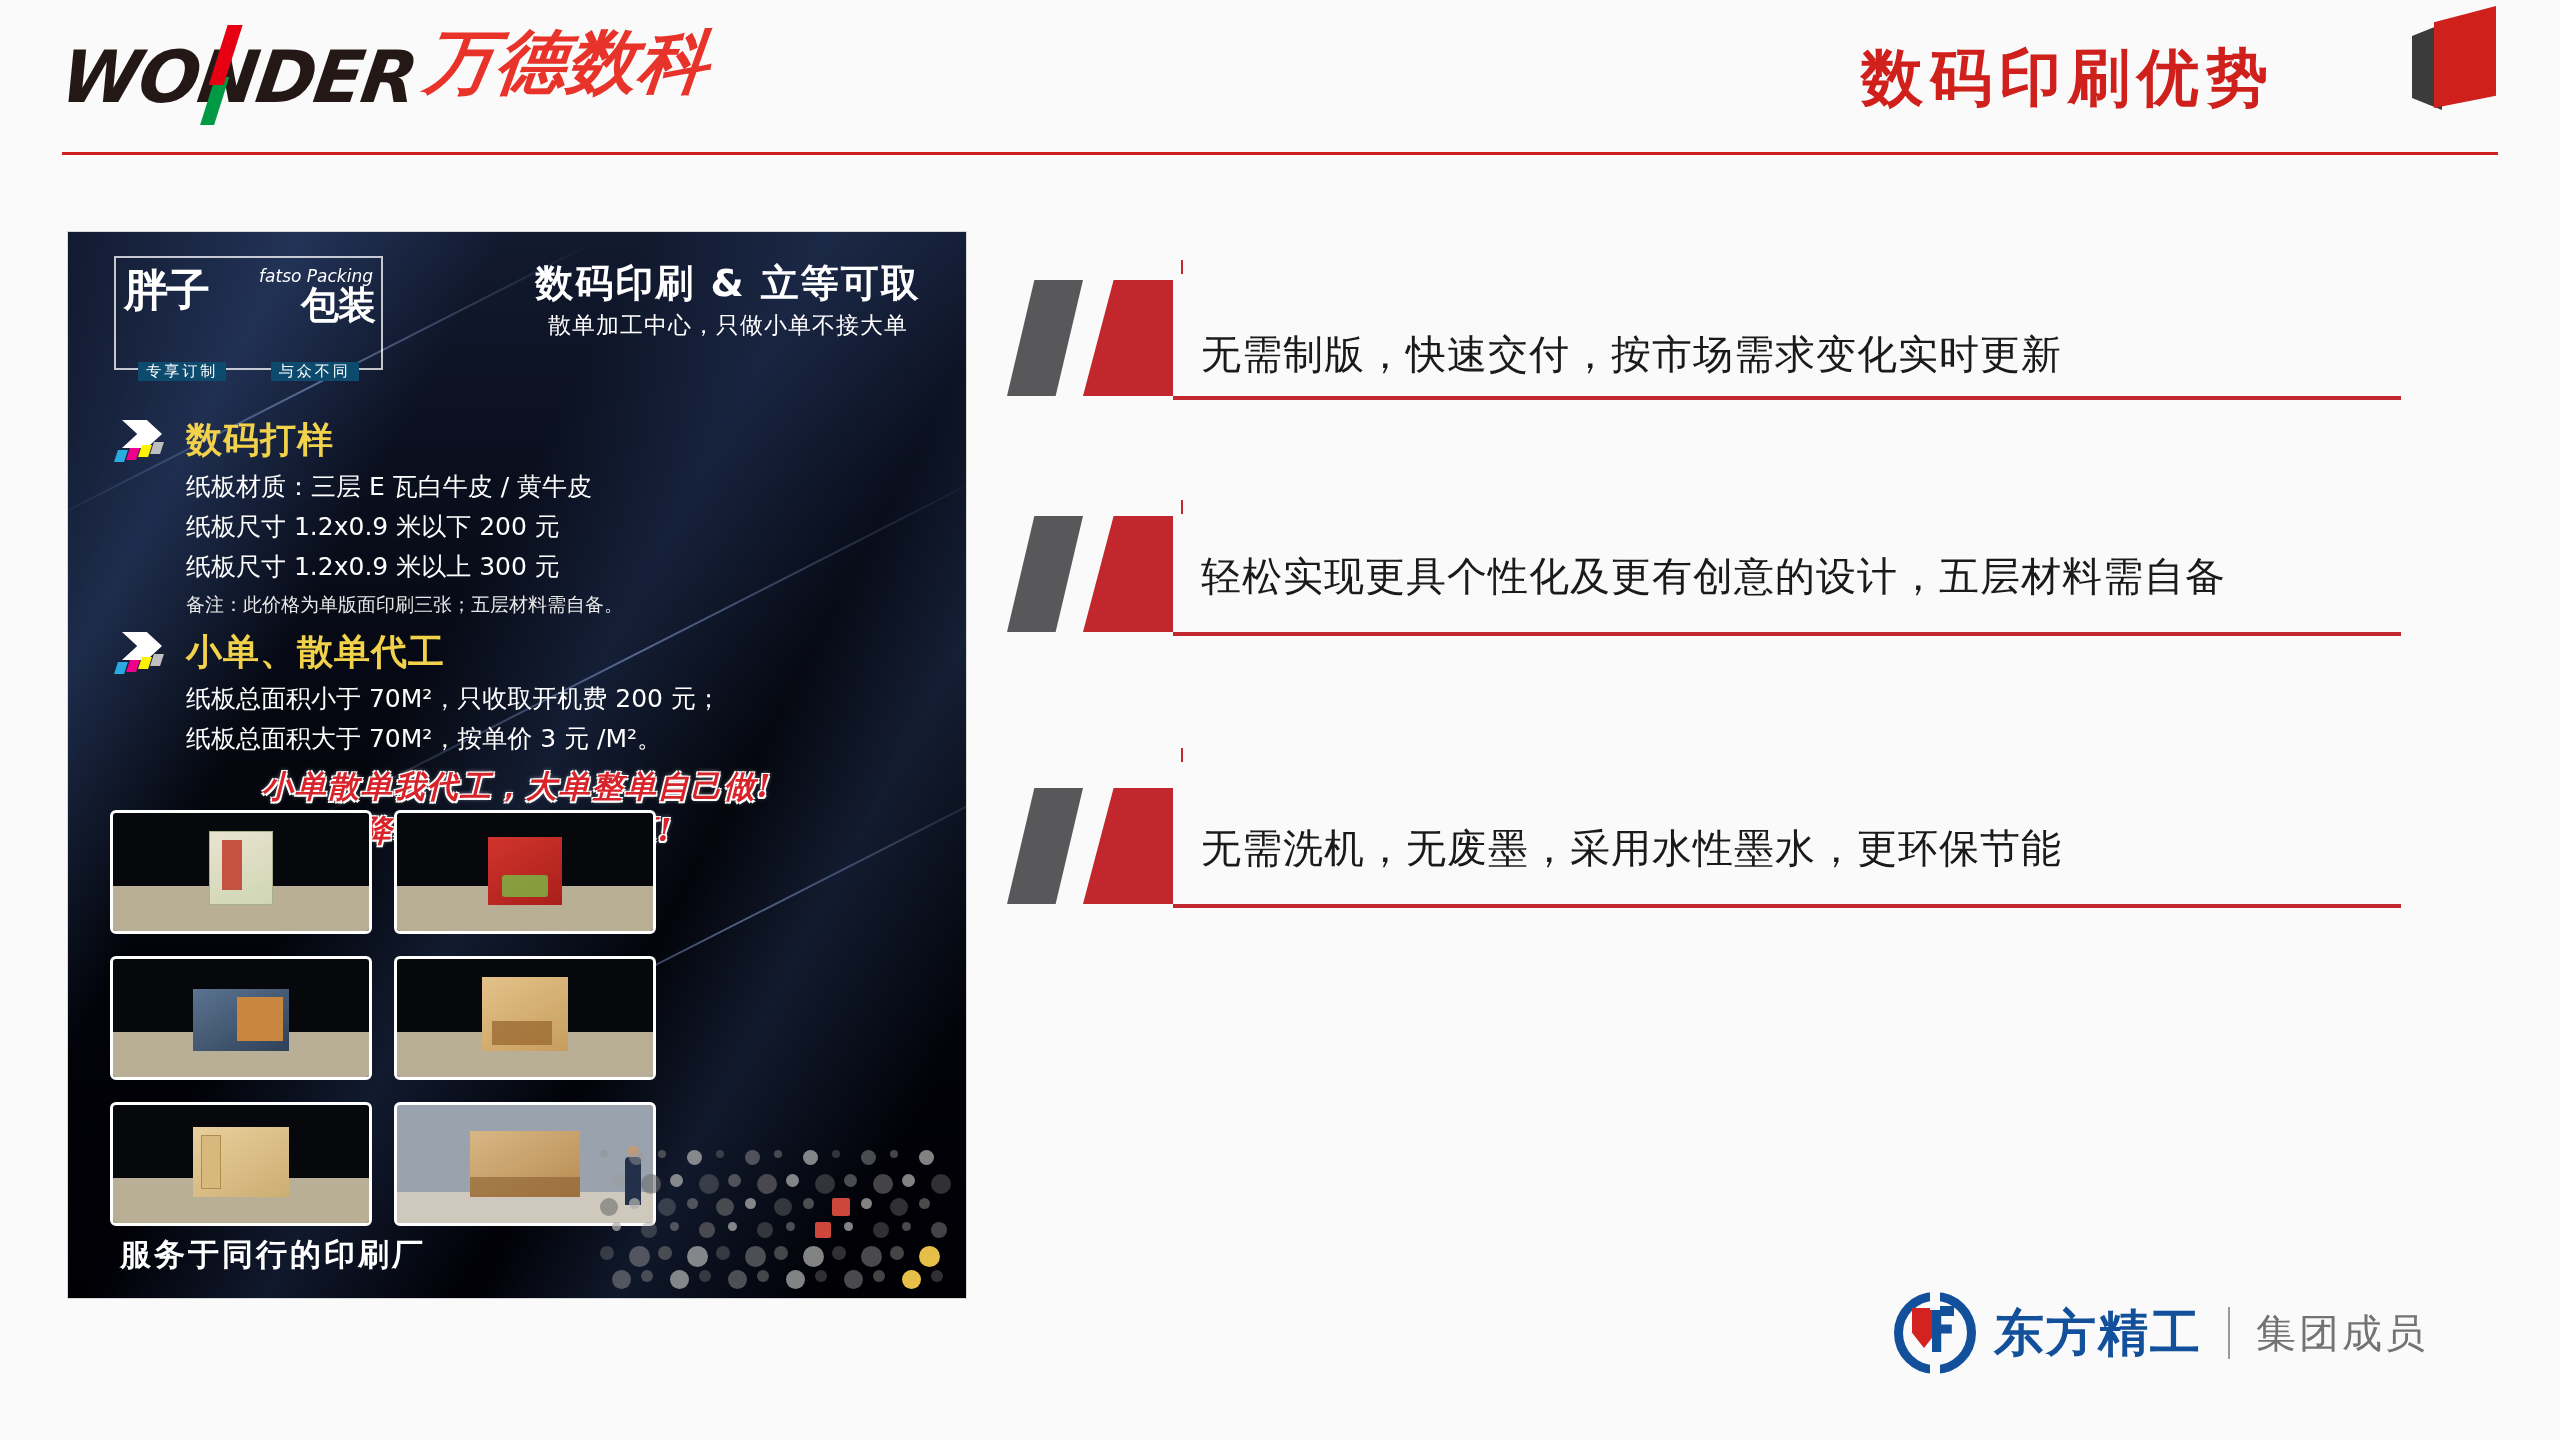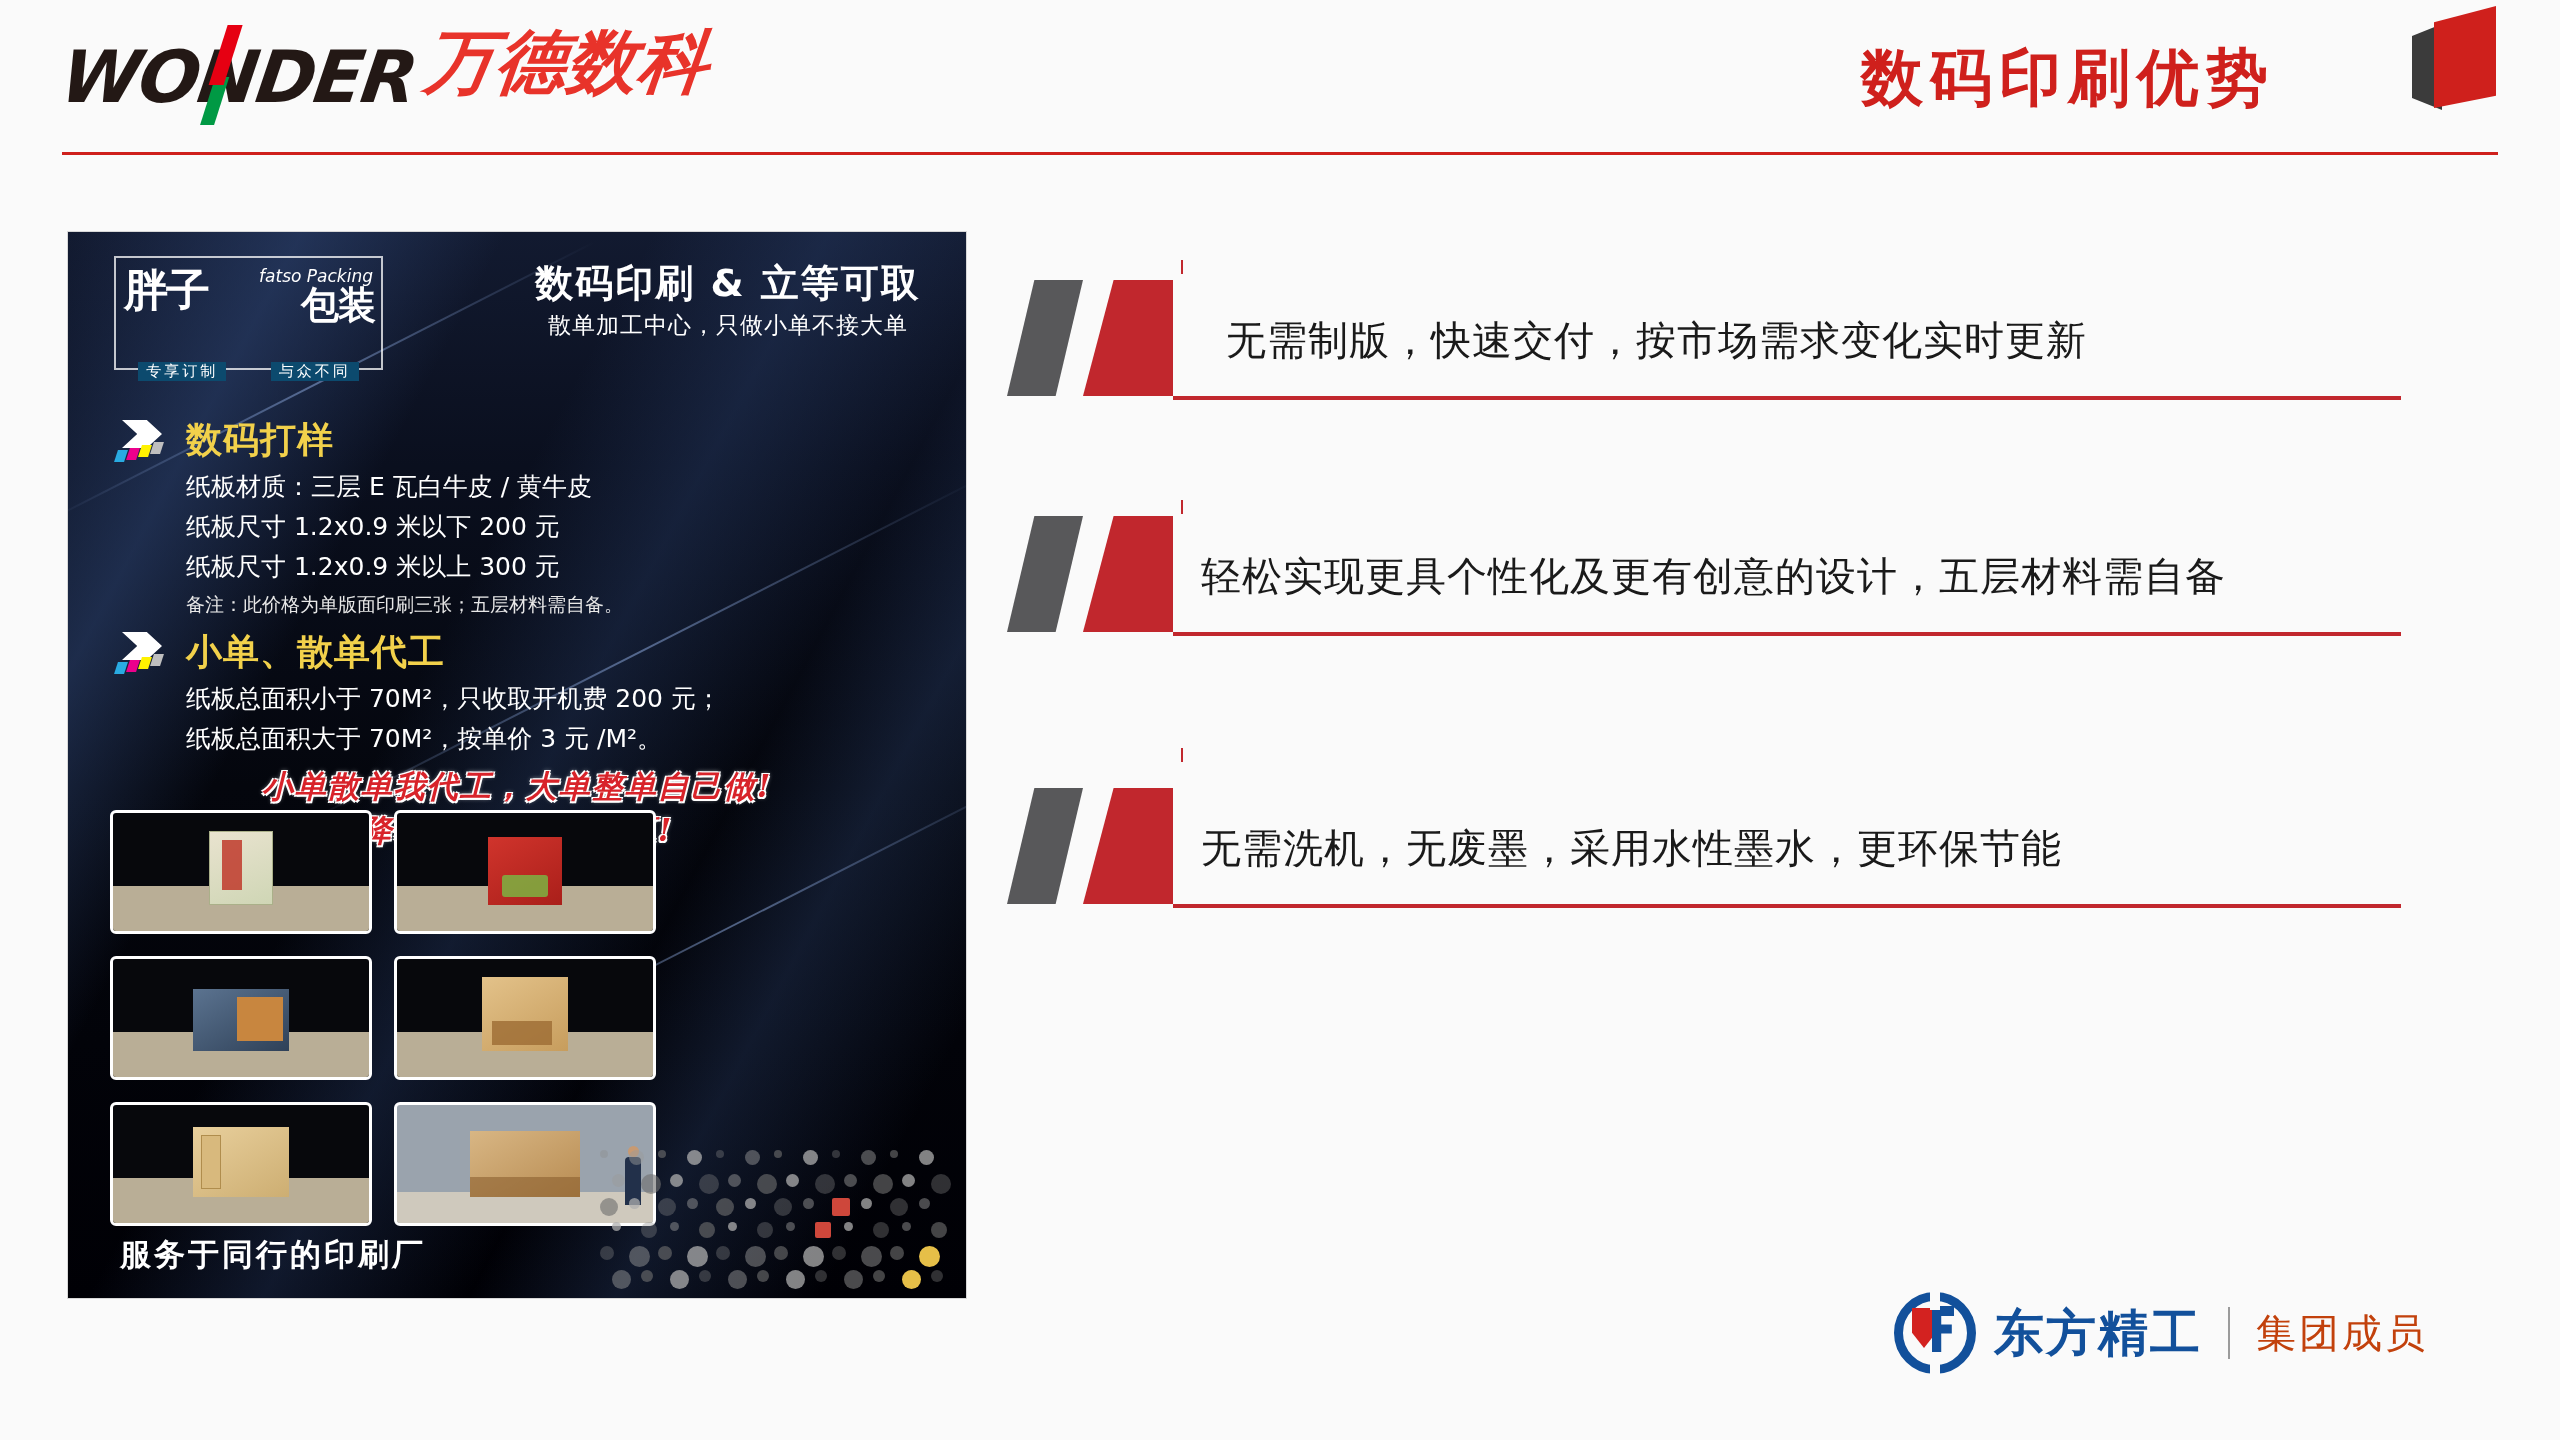--- a/index.html
+++ b/index.html
@@ -213,21 +213,21 @@
   }
   .fmark .fshape{
     position:absolute;left:38px;top:14px;width:22px;height:46px;background:#12509b;
     clip-path:polygon(0 0,100% 0,100% 22%,42% 22%,42% 40%,90% 40%,90% 60%,42% 60%,42% 100%,0 100%);
   }
   .fmark .notch{position:absolute;left:36px;top:-4px;width:10px;height:22px;background:#fafafa;}
   .fmark .notch2{position:absolute;left:36px;bottom:-4px;width:10px;height:22px;background:#fafafa;}
   .fname{font-size:50px;font-weight:bold;color:#12509b;letter-spacing:2px;
     font-family:"DejaVu Sans",sans-serif;white-space:nowrap;}
   .fdiv{width:2px;height:52px;background:#9b9b9b;margin:0 26px;}
-  .fsub{font-size:40px;color:#c2410c;letter-spacing:3px;
+  .fsub{font-size:40px;color:#737373;letter-spacing:3px;
     font-family:"DejaVu Serif",serif;white-space:nowrap;}
 </style>
 </head>
 <body>
 
 <div class="slide">
 
   <div class="hdr-logo">
     <span class="wonder"><span>WO</span><span class="n-accent">N</span><span>DER</span></span>
     <span class="wonder-cn">万德数科</span>
@@ -393,21 +393,21 @@
   </div>
 
   <div class="bullets">
 
     <div class="bullet">
       <div class="tick" style="top:-12px;"></div>
       <div class="mark">
         <div class="g"></div>
         <div class="r"></div>
       </div>
-      <div class="btext" style="top:38px;margin-left:25px;">无需制版，快速交付，按市场需求变化实时更新</div>
+      <div class="btext" style="top:52px;">无需制版，快速交付，按市场需求变化实时更新</div>
       <div class="uline" style="top:124px;"></div>
     </div>
 
 
     <div class="bullet">
       <div class="tick" style="top:-12px;"></div>
       <div class="mark" style="top:4px;">
         <div class="g"></div>
         <div class="r"></div>
       </div>

